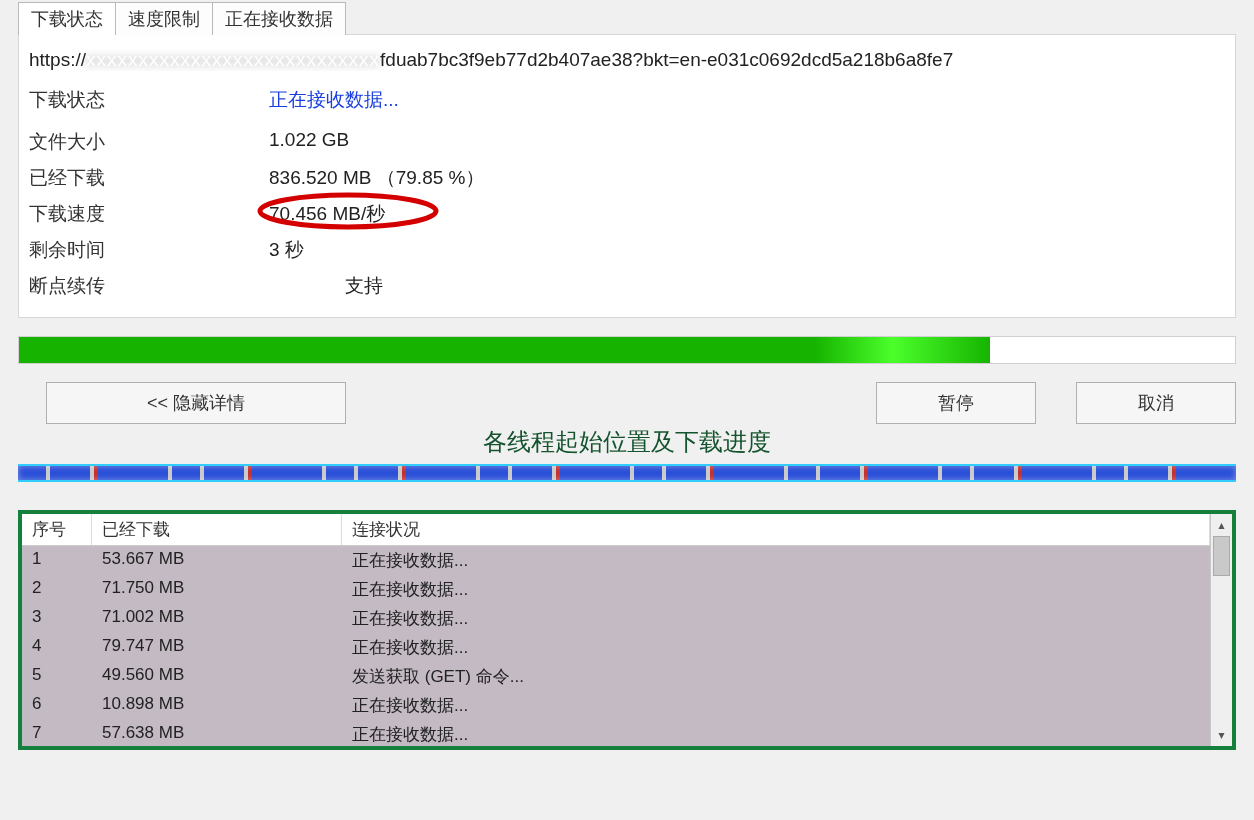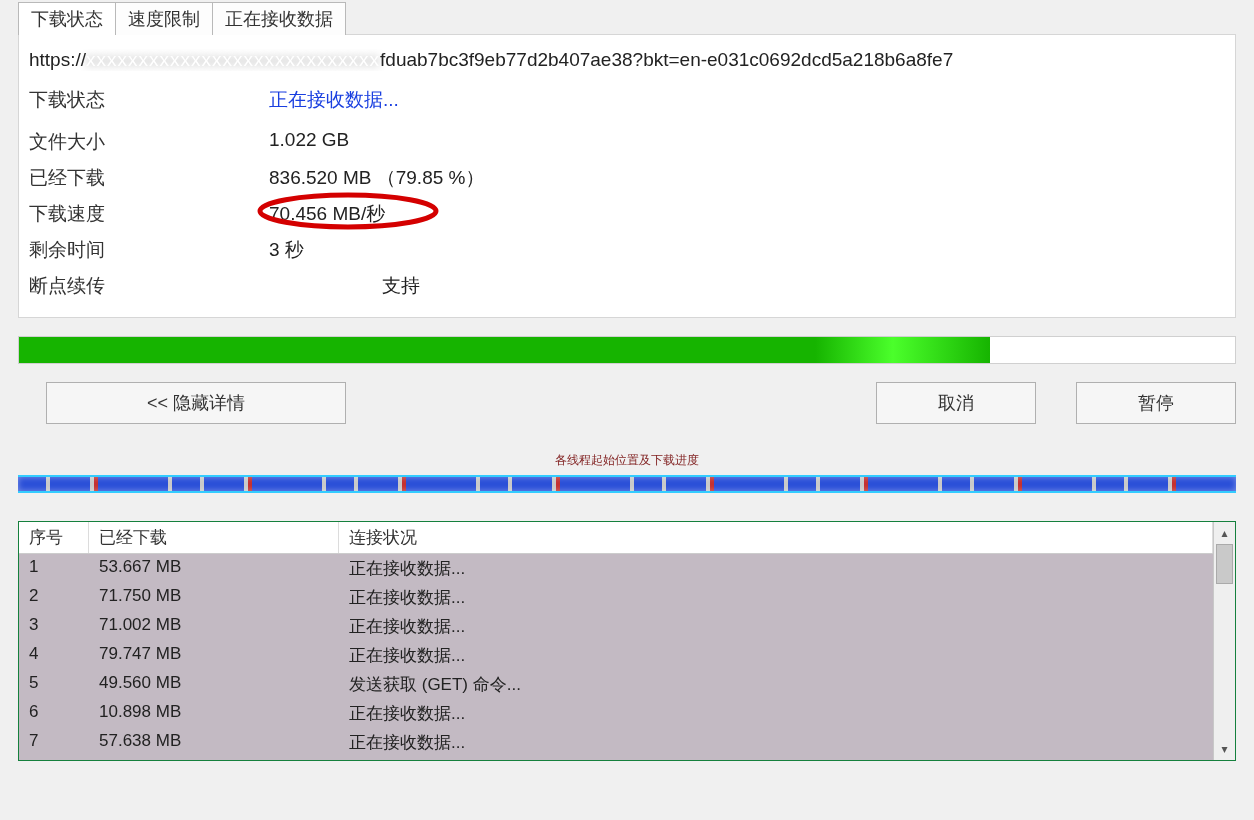--- a/index.html
+++ b/index.html
@@ -103,23 +103,23 @@
     font-size: 18px;
     color: #333;
   }
   .btn-wide { min-width: 300px; }
   .spacer { flex: 1; }
   .btn + .btn { margin-left: 40px; }
 
   
   .thread-label {
     text-align: center;
-    margin-top: 28px;
-    font-size: 12px;
-    color: #7f1d1d;
+    margin-top: 2px;
+    font-size: 24px;
+    color: #14532d;
   }
   .stripe {
     margin: 6px 18px 0 18px;
     height: 18px;
     background: repeating-linear-gradient(
       90deg,
       #2a4fd8 0px, #2a4fd8 28px,
       #c9c9c9 28px, #c9c9c9 32px,
       #2a4fd8 32px, #2a4fd8 72px,
       #c9c9c9 72px, #c9c9c9 76px,
@@ -128,21 +128,21 @@
       #c9c9c9 150px, #c9c9c9 154px
     );
     border-top: 2px solid #3cf;
     border-bottom: 2px solid #3cf;
     box-shadow: inset 0 0 6px rgba(255,255,255,.4);
   }
 
   
   .table-wrap {
     margin: 28px 18px 0 18px;
-    border: 1px solid #15803d;
+    border: 4px solid #15803d;
     height: 240px;
     display: flex;
   }
   .table-body {
     flex: 1;
     overflow: hidden;
     background: #c3bac3;
   }
   .thead {
     display: flex;
@@ -229,33 +229,33 @@
         </svg>
       </span>
     </div>
   </div>
   <div class="kv" style="margin-top:10px">
     <div class="k">剩余时间</div>
     <div class="v">3 秒</div>
   </div>
   <div class="kv" style="margin-top:10px">
     <div class="k">断点续传</div>
-    <div class="v" style="margin-left:113px">支持</div>
+    <div class="v" style="margin-left:76px">支持</div>
   </div>
 </div>
 
 <div class="progress">
   <div class="fill"></div>
 </div>
 
 <div class="btn-row">
   <div class="btn btn-wide">&lt;&lt;  隐藏详情</div>
   <div class="spacer"></div>
+  <div class="btn">暂停</div>
   <div class="btn">取消</div>
-  <div class="btn">暂停</div>
 </div>
 
 <div class="thread-label">各线程起始位置及下载进度</div>
 <div class="stripe"></div>
 
 <div class="table-wrap">
   <div class="table-body">
     <div class="thead">
       <div class="th c1">序号</div>
       <div class="th c2">已经下载</div>

